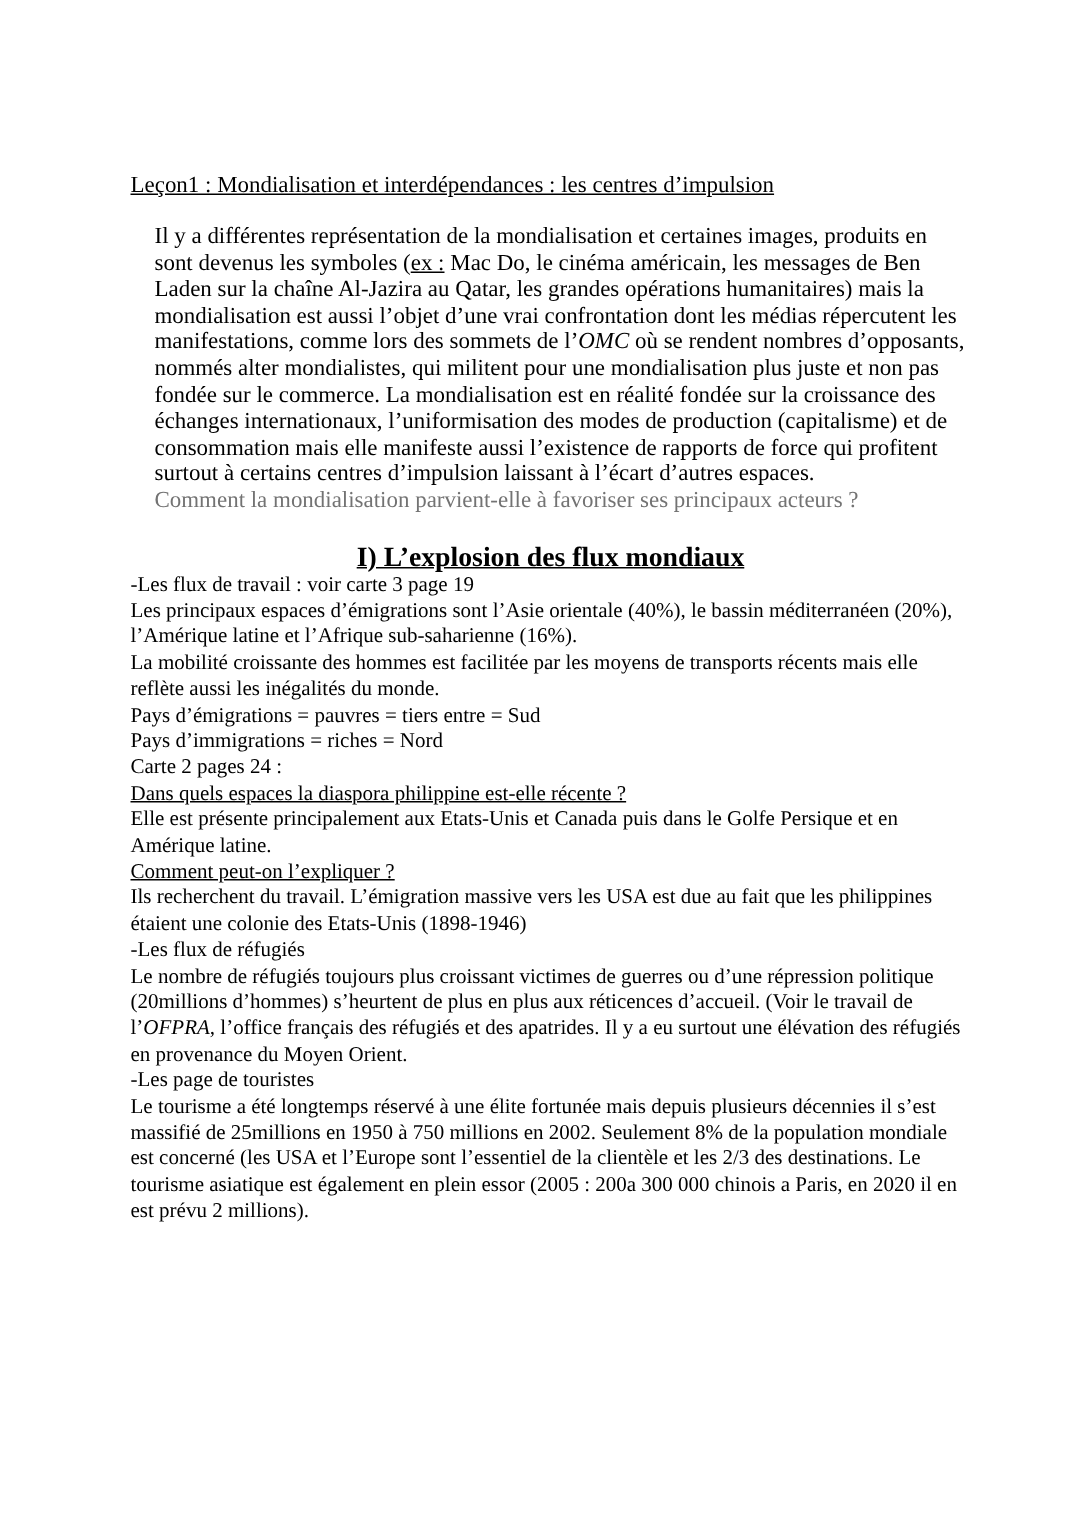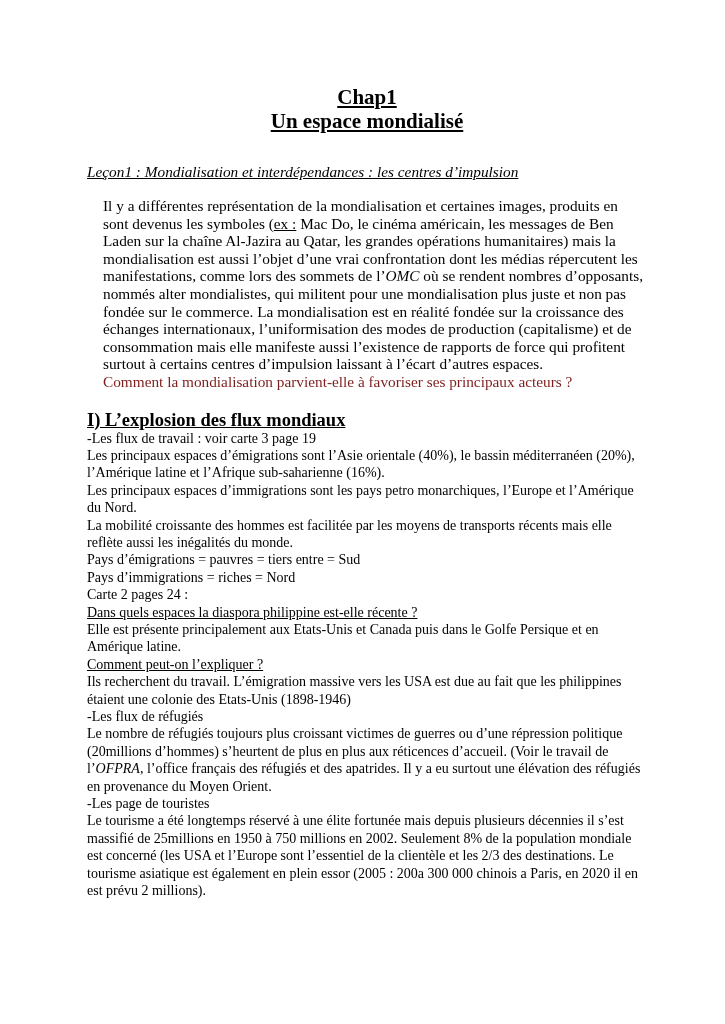--- a/index.html
+++ b/index.html
@@ -1,50 +1,45 @@
 <!DOCTYPE html>
 <html><head>
   <meta charset="utf-8">
   <style>
     html, body { margin: 0; padding: 0; background: #ffffff; }
     body { width: 725px; height: 1024px; position: relative; overflow: hidden;
       font-family: "Liberation Serif", serif; color: #000; }
     .page { position: absolute; left: 87px; top: 85px; width: 560px; }
     .title { text-align: center; font-weight: bold; font-size: 21px; line-height: 24px; }
     .title span { text-decoration: underline; }
-    .lesson { margin-top: 30px; font-size: 15.3px; line-height: 17px; text-decoration: underline; font-style: italic; }
+    .lesson { margin-top: 30px; font-size: 15.3px; line-height: 17px; text-decoration: underline; }
     .para { margin-top: 17px; font-size: 15.3px; line-height: 17.6px; margin-left: 16px; }
-    .red { color: #7f1d1d; text-align: center; }
+    .red { color: #737373; text-align: center; }
     .u { text-decoration: underline; }
     .i { font-style: italic; }
-    .h1 { margin-top: 19px; font-size: 18.5px; font-weight: bold; line-height: 20px; text-decoration: underline; }
+    .h1 { margin-top: 19px; font-size: 18.5px; font-weight: bold; line-height: 20px; text-decoration: underline; text-align: center; }
     .h2 { font-size: 15.3px; font-weight: bold; line-height: 17px; text-decoration: underline; padding-left: 7px; margin-left:-3px; }
     .line { font-size: 14px; line-height: 17.4px; }
   </style>
 </head>
 <body>
 
 <div class="page">
-  <div class="title">
-    <span>Chap1</span><br>
-    <span>Un espace mondialisé</span>
-  </div>
 
   <div class="lesson">Leçon1 : Mondialisation et interdépendances : les centres d’impulsion</div>
 
   <div class="para">
     <span>Il y a différentes représentation de la mondialisation et certaines images, produits en sont devenus les symboles (</span><span class="u">ex :</span><span> Mac Do, le cinéma américain, les messages de Ben Laden sur la chaîne Al-Jazira au Qatar, les grandes opérations humanitaires) mais la mondialisation est aussi l’objet d’une vrai confrontation dont les médias répercutent les manifestations, comme lors des sommets de  l’</span><span class="i">OMC</span><span> où se rendent nombres d’opposants, nommés alter mondialistes, qui militent pour une mondialisation plus juste et non pas fondée sur le commerce. La mondialisation est en réalité fondée sur la croissance des échanges internationaux, l’uniformisation des modes de production (capitalisme) et de consommation  mais elle manifeste aussi l’existence de rapports de force qui profitent surtout à certains centres d’impulsion laissant à l’écart d’autres espaces.</span><br>
     <span class="red">Comment la mondialisation parvient-elle à favoriser ses principaux acteurs ?</span>
   </div>
 
   <div class="h1">I) L’explosion des flux mondiaux</div>
 
   <div class="line">-Les flux de travail : voir carte 3 page 19</div>
   <div class="line">Les principaux espaces d’émigrations sont l’Asie orientale (40%), le bassin méditerranéen (20%), l’Amérique latine et l’Afrique sub-saharienne (16%).</div>
-  <div class="line">Les principaux espaces d’immigrations sont les pays petro monarchiques, l’Europe et l’Amérique du Nord.</div>
   <div class="line">La mobilité croissante des hommes est facilitée par les moyens de transports récents mais elle reflète aussi les inégalités du monde.</div>
   <div class="line">Pays d’émigrations = pauvres = tiers entre = Sud</div>
   <div class="line">Pays d’immigrations = riches = Nord</div>
   <div class="line">Carte 2 pages 24 :</div>
   <div class="line u">Dans quels espaces la diaspora philippine est-elle récente ?</div>
   <div class="line">Elle est présente principalement aux Etats-Unis et Canada puis dans le Golfe Persique et en Amérique latine.</div>
   <div class="line u">Comment peut-on l’expliquer ?</div>
   <div class="line">Ils recherchent du travail. L’émigration massive vers les USA est due au fait que les philippines étaient une colonie des Etats-Unis (1898-1946)</div>
   <div class="line">-Les flux de réfugiés</div>
   <div class="line">

